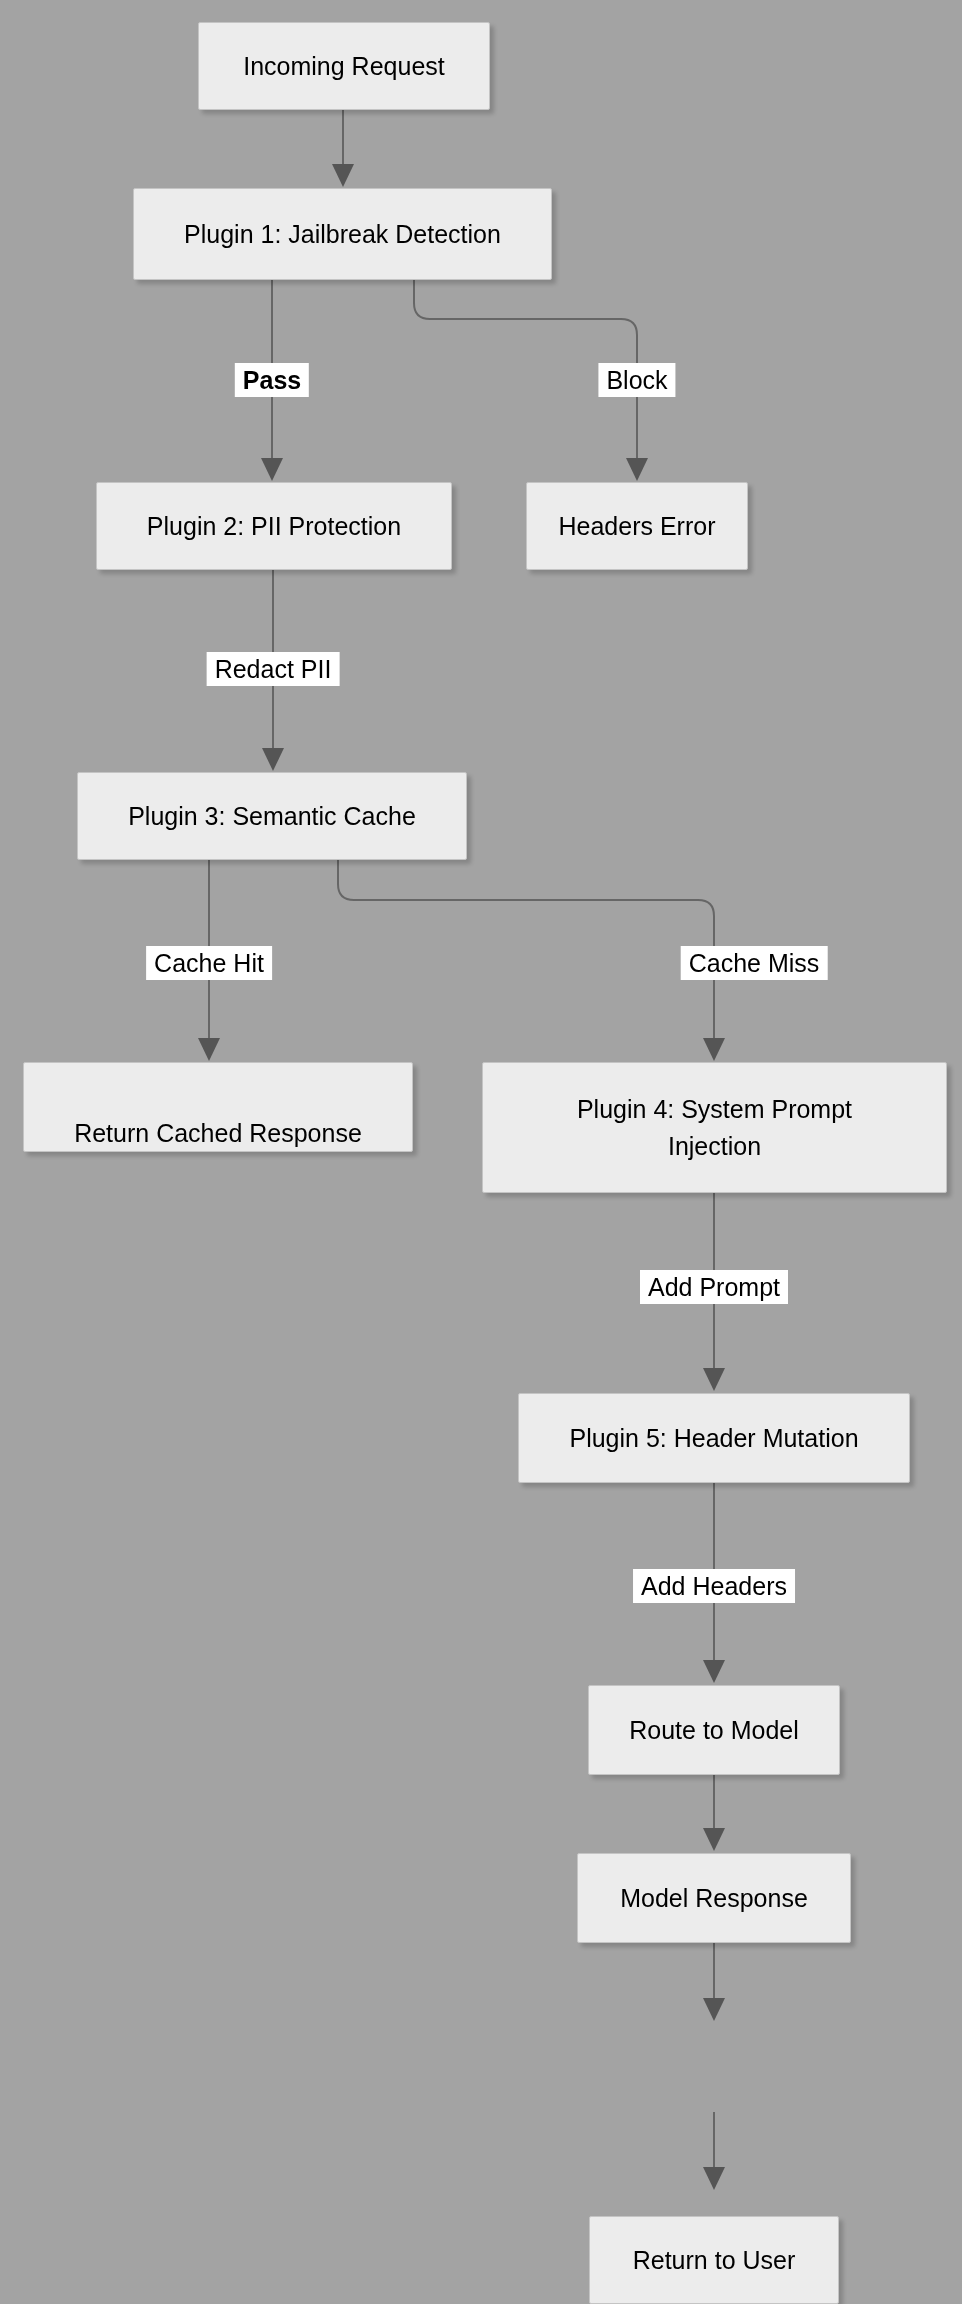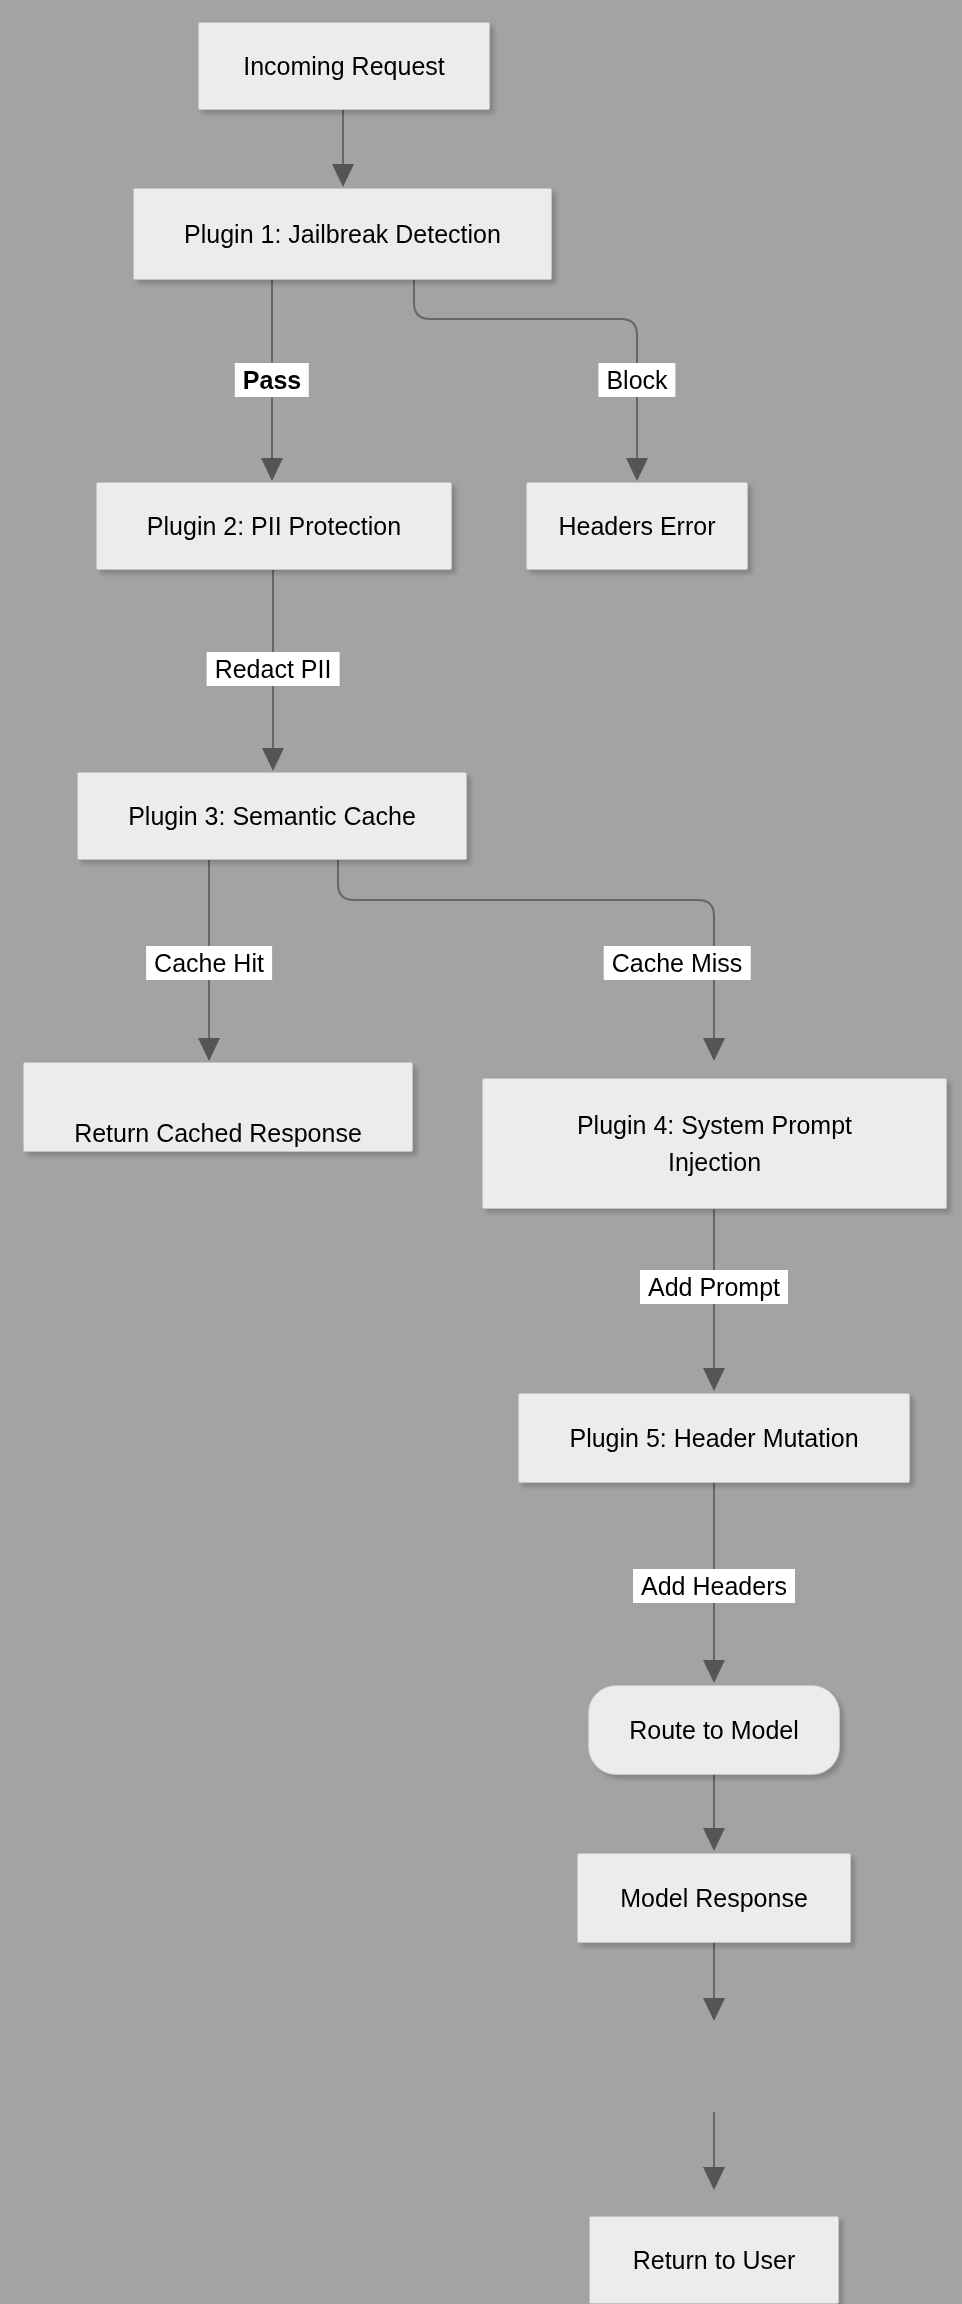--- a/index.html
+++ b/index.html
@@ -42,21 +42,20 @@
     align-items: center;
     justify-content: center;
     text-align: center;
     color: #000000;
     font-size: 25px;
     line-height: 1.45;
     white-space: nowrap;
   }
   .node.wrap {
     white-space: normal;
-    margin-top: 16px;
   }
   .node.wrap .node-label {
     max-width: 330px;
   }
   .edge-label {
     position: absolute;
     transform: translate(-50%, -50%);
     background: #ffffff;
     color: #000000;
     font-size: 25px;
@@ -131,40 +130,40 @@
   </div>
 
   <div class="node wrap" style="left:482px; top:1062px; width:465px; height:131px;">
     <span class="node-label">Plugin 4: System Prompt Injection</span>
   </div>
 
   <div class="node" style="left:518px; top:1393px; width:392px; height:90px;justify-content:center;">
     <span class="node-label">Plugin 5: Header Mutation</span>
   </div>
 
-  <div class="node" style="left:588px; top:1685px; width:252px; height:90px;border-radius:28px;">
+  <div class="node" style="left:588px; top:1685px; width:252px; height:90px;">
     <span class="node-label">Route to Model</span>
   </div>
 
   <div class="node" style="left:577px; top:1853px; width:274px; height:90px;">
     <span class="node-label">Model Response</span>
   </div>
 
 
   <div class="node" style="left:589px; top:2192px; width:250px; height:88px;margin-top:24px;">
     <span class="node-label">Return to User</span>
   </div>
 
   <div class="edge-label" style="left:272px; top:380px;font-weight:bold;">Pass</div>
 
   <div class="edge-label" style="left:637px; top:380px;">Block</div>
 
   <div class="edge-label" style="left:273px; top:669px;">Redact PII</div>
 
   <div class="edge-label" style="left:209px; top:963px;">Cache Hit</div>
 
-  <div class="edge-label" style="left:677px; top:963px;">Cache Miss</div>
+  <div class="edge-label" style="left:754px; top:963px;">Cache Miss</div>
 
   <div class="edge-label" style="left:714px; top:1287px;">Add Prompt</div>
 
   <div class="edge-label" style="left:714px; top:1586px;">Add Headers</div>
 
 </div>
 
 </body></html>

